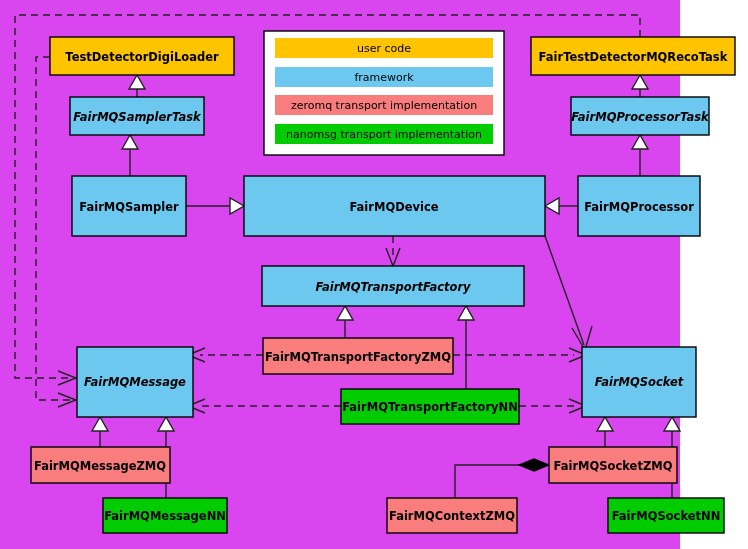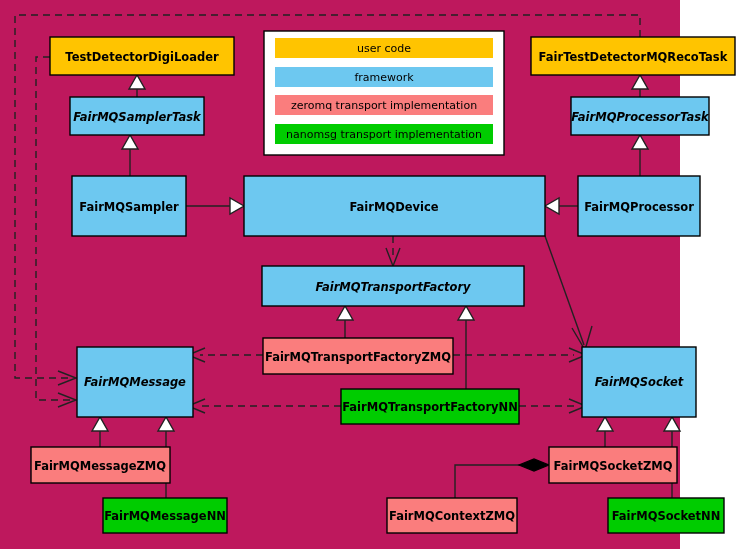--- a/index.html
+++ b/index.html
@@ -1,18 +1,18 @@
 <!DOCTYPE html>
 <html><head>
 <meta charset="utf-8">
 <style>
   html,body{margin:0;padding:0;background:#ffffff;}
   body{width:748px;height:549px;overflow:hidden;
        font-family:"DejaVu Sans","Liberation Sans",sans-serif;}
-  #diagram{position:relative;width:680px;height:549px;background:#be185d;}
+  #diagram{position:relative;width:680px;height:549px;background:#d946ef;}
   svg{position:absolute;top:0;left:0;width:748px;height:549px;}
   .node-label{font-size:11.5px;font-weight:bold;fill:#000;
               text-anchor:middle;dominant-baseline:middle;}
   .node-label.abstract{font-style:italic;}
   .legend-label{font-size:11px;fill:#000;text-anchor:middle;
                 dominant-baseline:middle;font-weight:normal;}
   .box{stroke:#000;stroke-width:1.4;}
   .legend-frame{fill:#ffffff;stroke:#000;stroke-width:1.4;}
   .legend-swatch{stroke:none;}
   .edge{fill:none;stroke:#222;stroke-width:1.4;}

